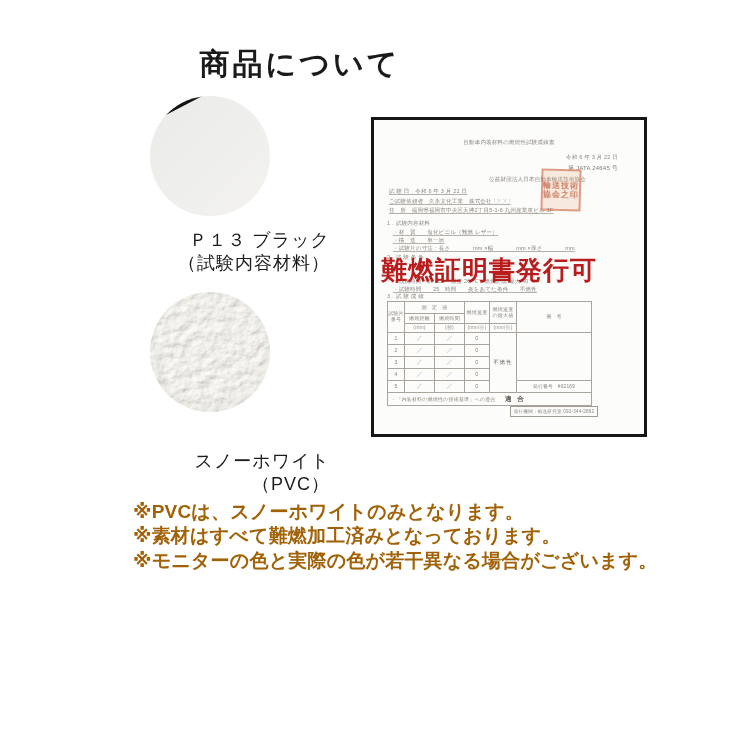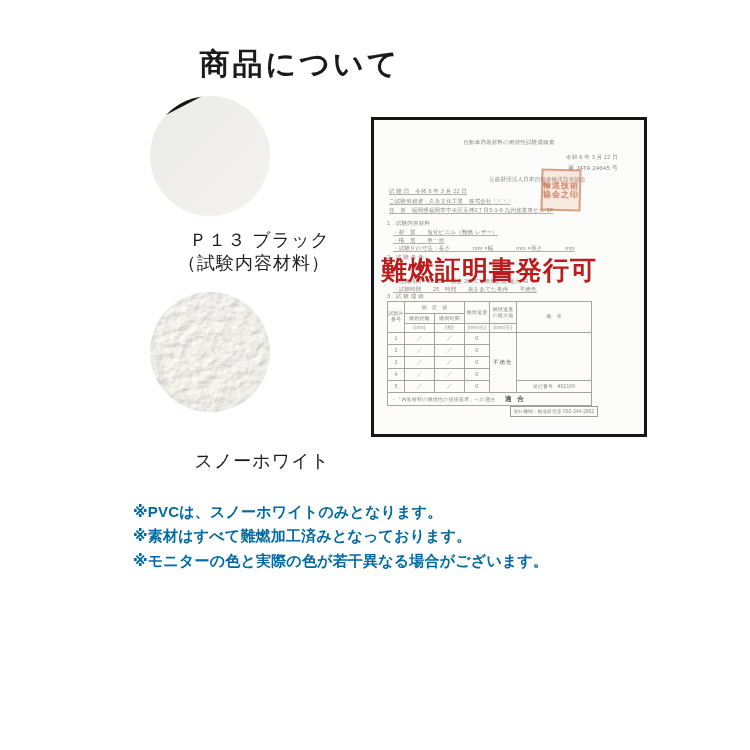--- a/index.html
+++ b/index.html
@@ -63,21 +63,21 @@
   .footrow td{height:12px;text-align:left;padding-left:3px;}
   .conf-val{font-size:6.5px;font-weight:700;color:#55504a;letter-spacing:2px;margin-left:8px;}
   .footer-box{
     position:absolute;left:136px;top:286px;width:86px;height:9px;
     border:0.5px solid #a09b93;font-size:4.6px;line-height:9px;text-align:center;
     color:#8d8881;white-space:nowrap;overflow:hidden;
   }
   
   .notes{
     position:absolute;left:133px;top:500px;width:520px;
-    font-size:15px;font-weight:700;color:#0369a1;line-height:24.4px;letter-spacing:0.2px;
+    font-size:19px;font-weight:700;color:#a16207;line-height:24.4px;letter-spacing:0.2px;
   }
   .note-line{white-space:nowrap;}
 </style>
 </head>
 <body>
 
 <div class="canvas">
 
   <h1 class="page-title">商品について</h1>
 
@@ -126,20 +126,21 @@
           <stop offset="70%" stop-color="#d9d6c9" stop-opacity="0"></stop>
           <stop offset="100%" stop-color="#d9d6c9" stop-opacity="0.5"></stop>
         </radialGradient>
       </defs>
       <circle cx="60" cy="60" r="60" fill="#efede4" filter="url(#leather)"></circle>
       <circle cx="60" cy="60" r="60" fill="url(#shade)"></circle>
     </svg>
   </div>
   <div class="swatch-label lbl2">
     <div>スノーホワイト</div>
+    <div>（PVC）</div>
   </div>
 
   <div class="cert">
     <div class="cert-inner">
       <div class="cline" style="top:19px;left:0;width:100%;text-align:center;">自動車内装材料の燃焼性試験成績書</div>
       <div class="cline" style="top:34px;right:26px;">令和 6 年 3 月 22 日</div>
       <div class="cline" style="top:44px;right:26px;font-size:6px;color:#85807a;">第 JATA 24645 号</div>
       <div class="cline" style="top:56px;right:58px;">公益財団法人日本自動車輸送技術協会</div>
       <div class="cline ul" style="top:68px;left:15px;">試 験 日　令和 6 年 3 月 22 日</div>
       <div class="cline ul" style="top:78px;left:15px;">ご試験依頼者　久永文化工業　株式会社 〇〇〇</div>

